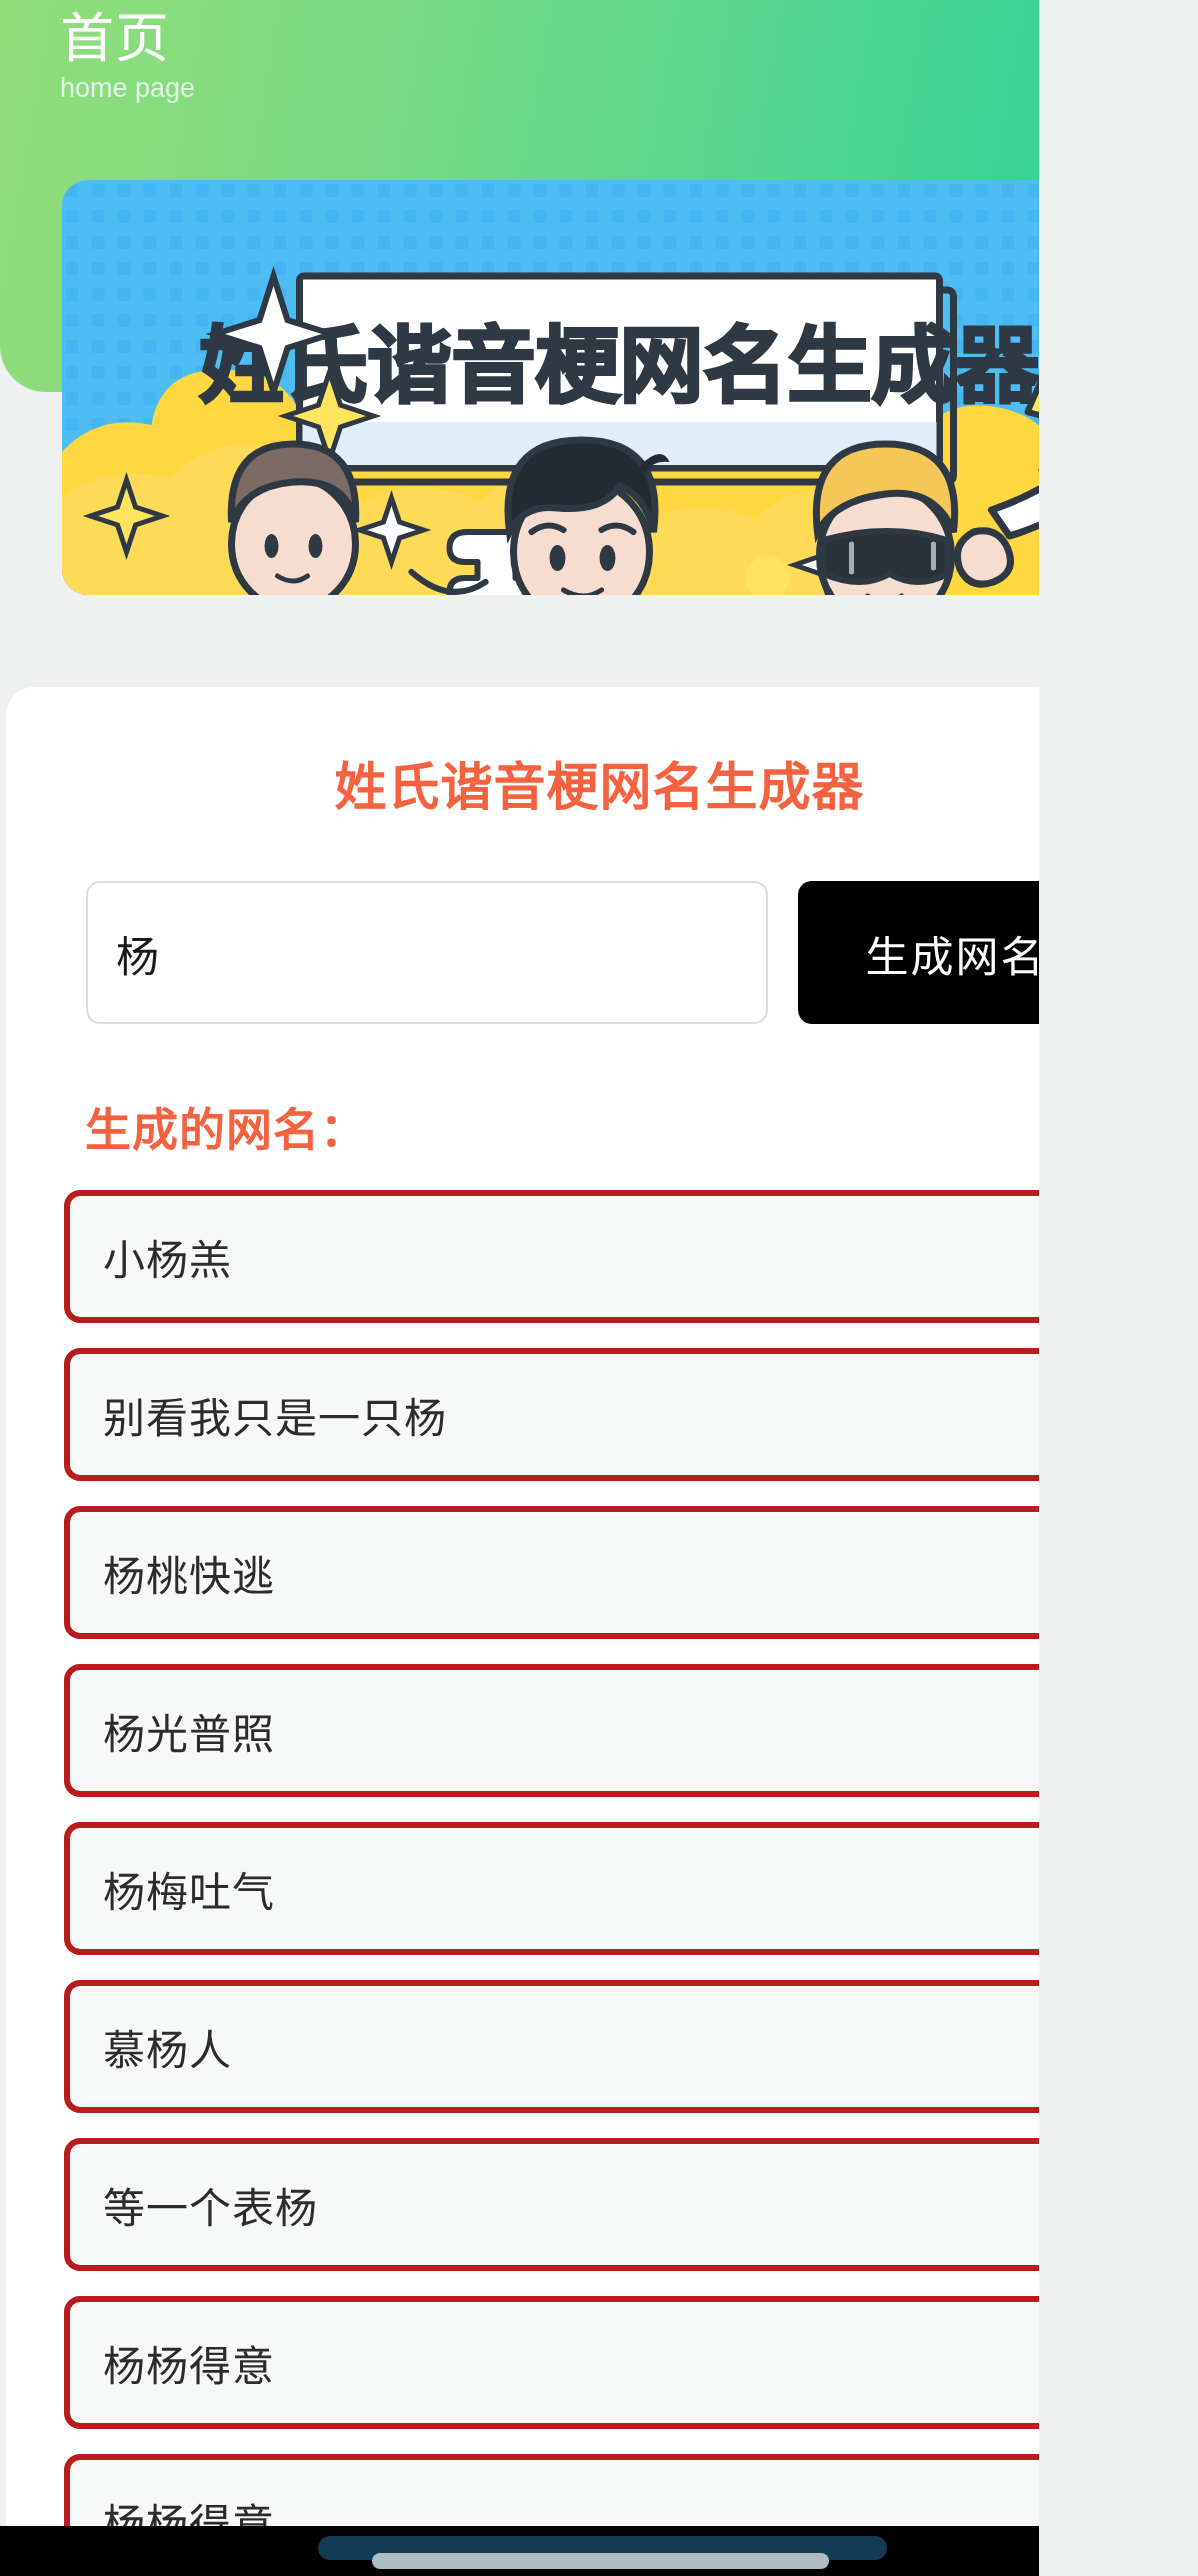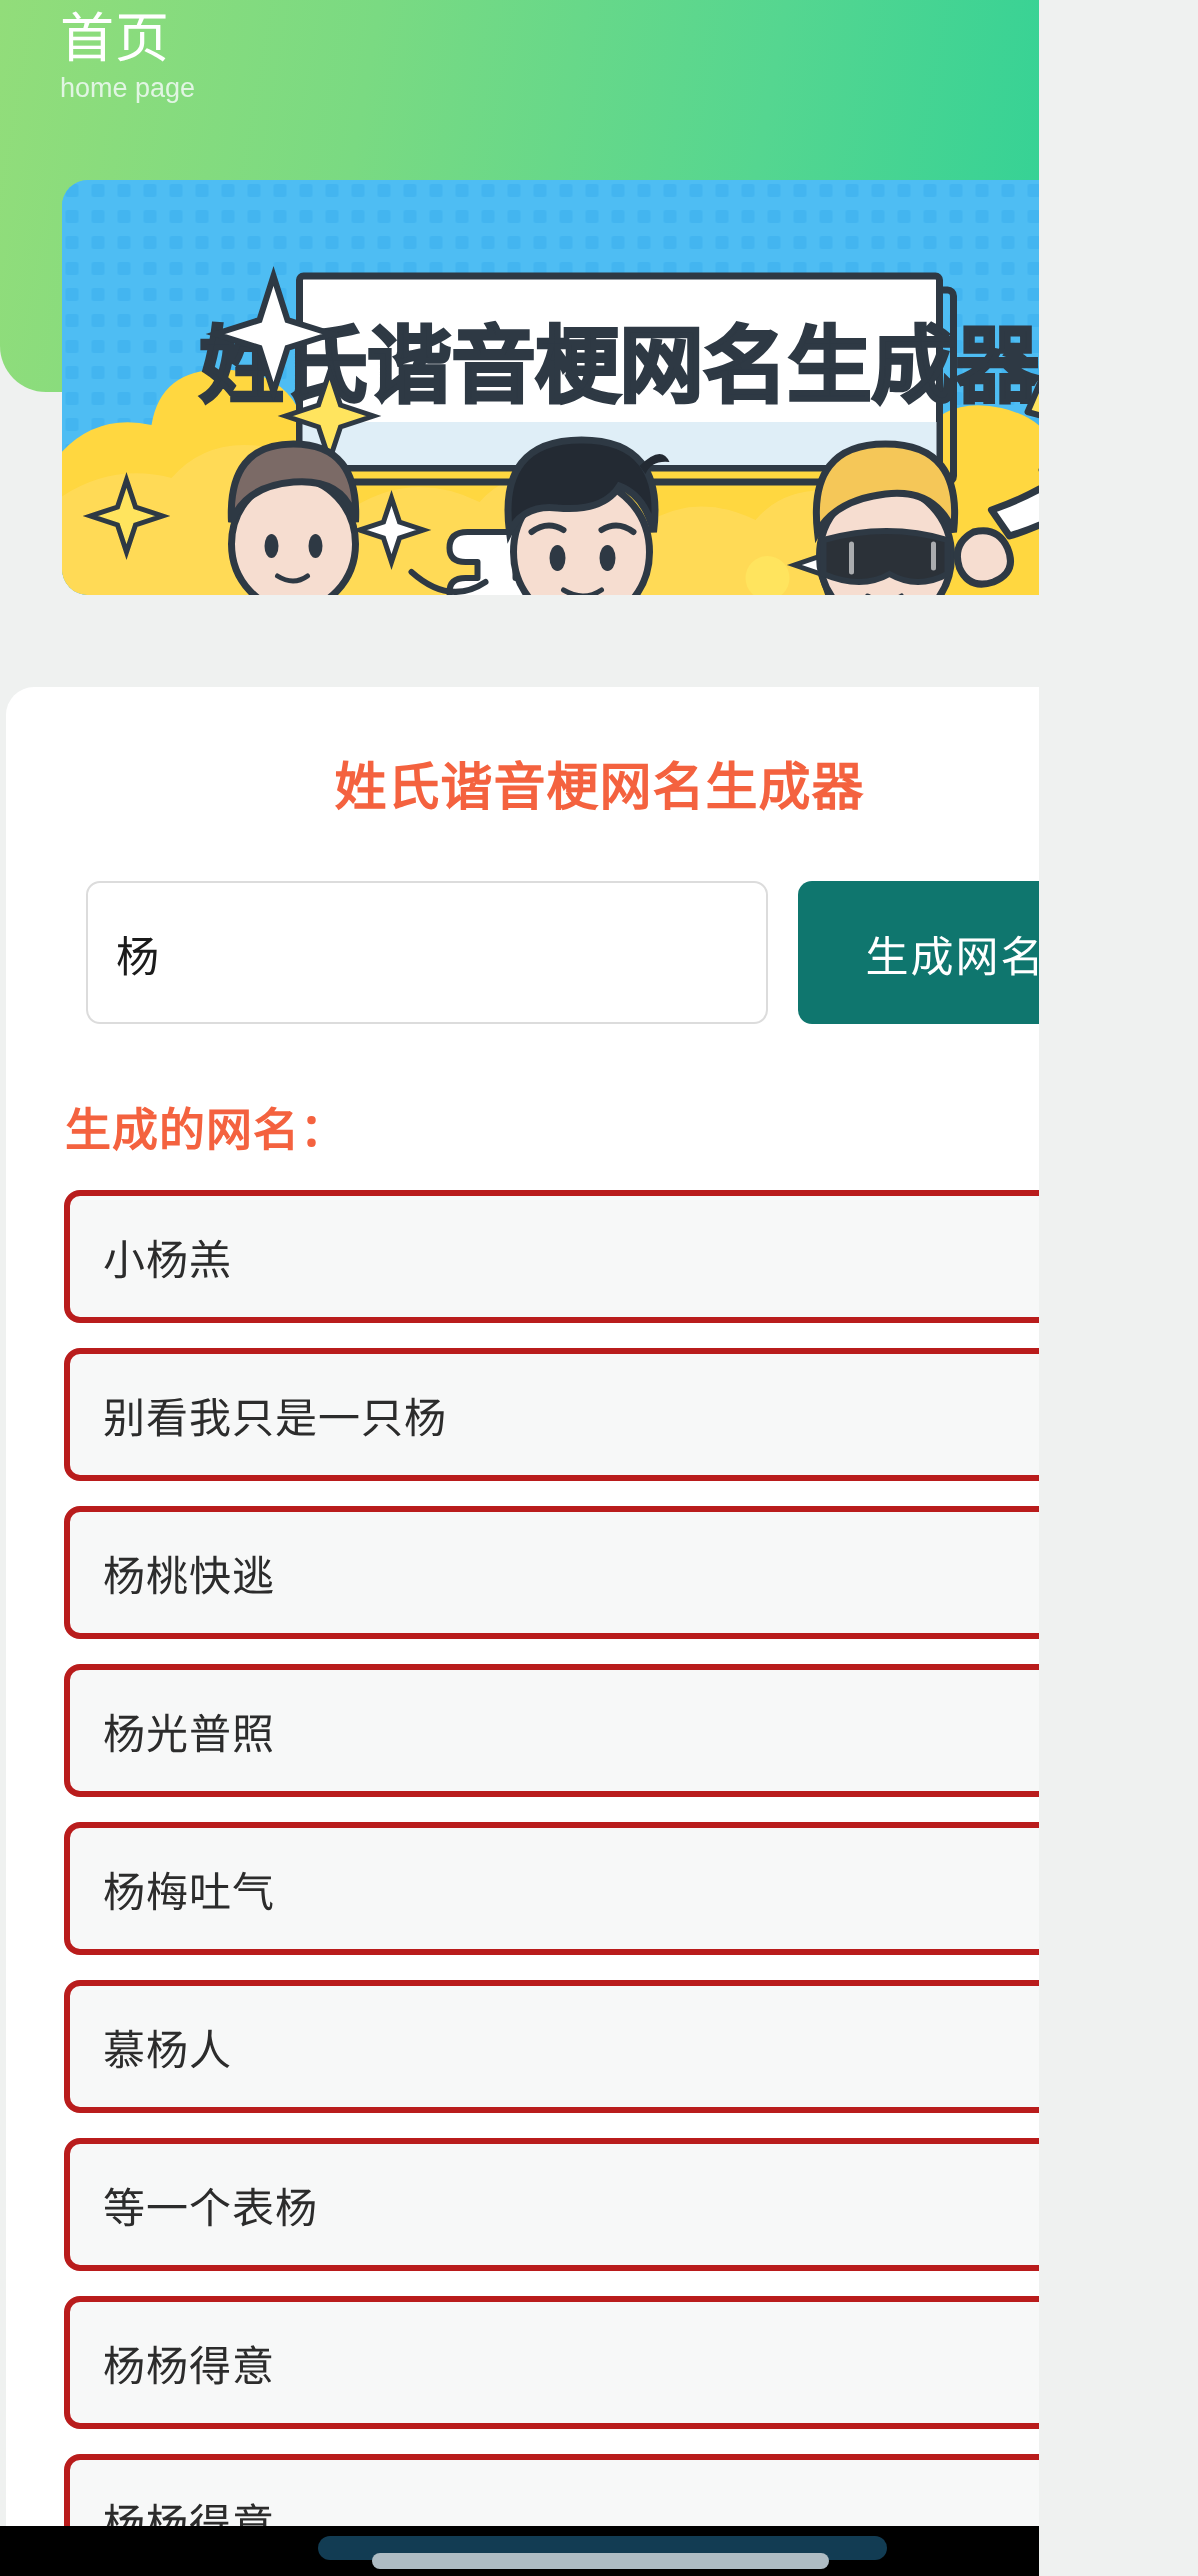--- a/index.html
+++ b/index.html
@@ -133,36 +133,36 @@
     padding: 0 28px;
     outline: none;
   }
   .name-input::placeholder { color: #b9b9b9; }
 
   .generate-btn {
     width: 315px;
     height: 143px;
     border: none;
     border-radius: 14px;
-    background: #0f766e;
+    background: #000000;
     color: #ffffff;
     font-family: "Liberation Sans", "DejaVu Sans", sans-serif;
     font-size: 43px;
     letter-spacing: 2px;
     cursor: pointer;
   }
 
   
   .results-heading {
     color: #f4623f;
     font-size: 46px;
     font-weight: bold;
     line-height: 56px;
     margin-top: 78px;
-    margin-left: 1px;
+    margin-left: 21px;
     letter-spacing: 1px;
   }
 
   .results-list {
     margin-top: 32px;
     list-style: none;
   }
 
   .result-item {
     height: 133px;

